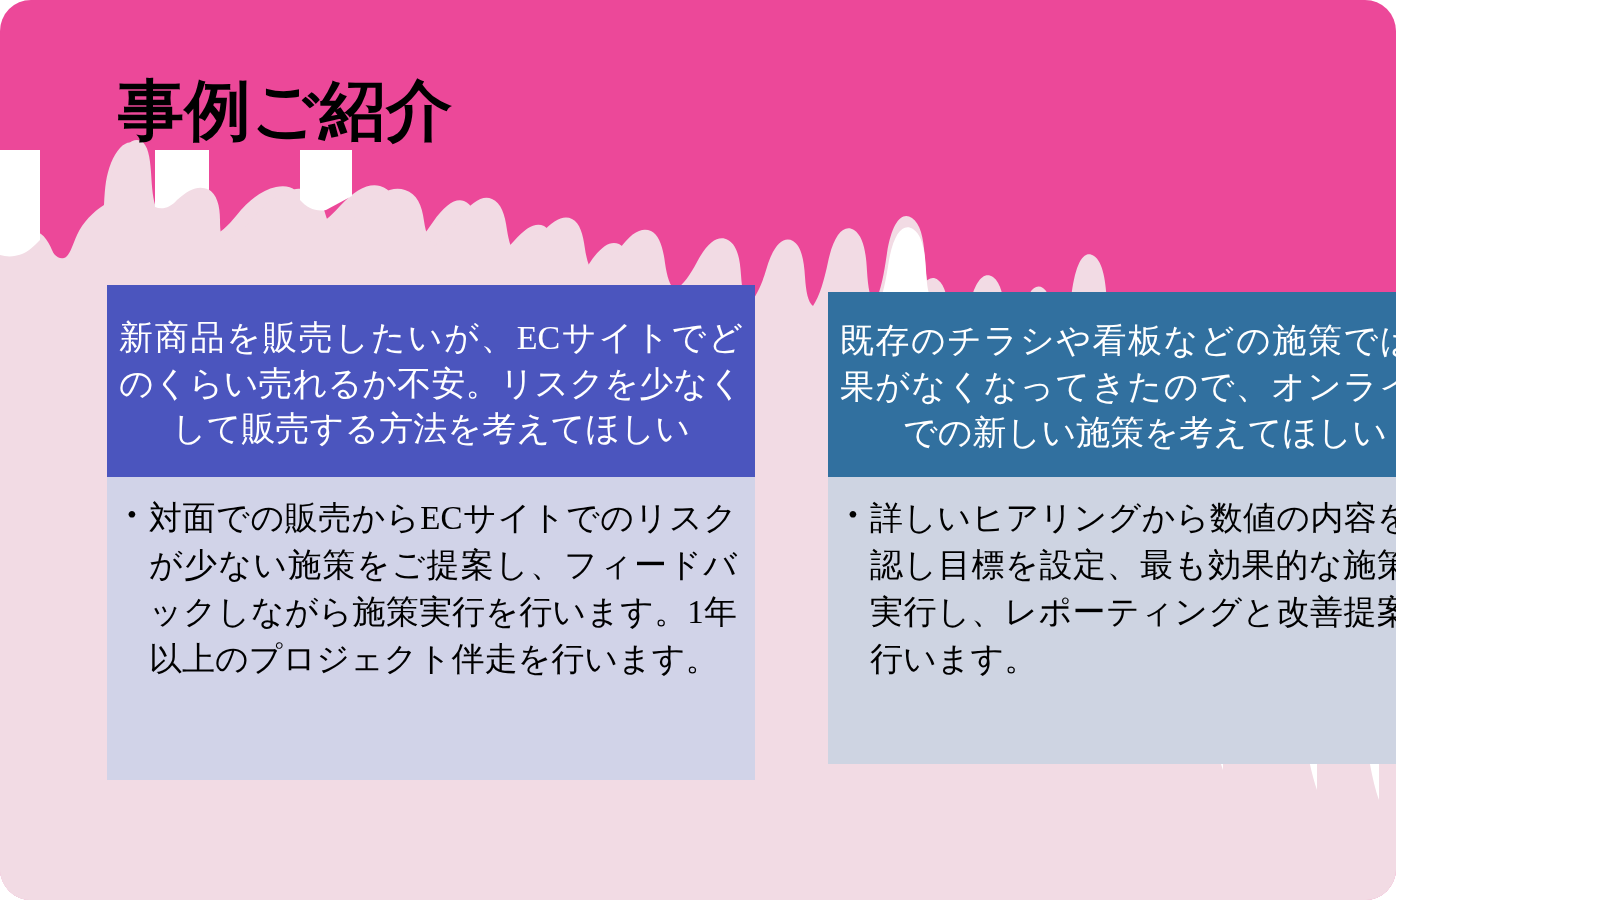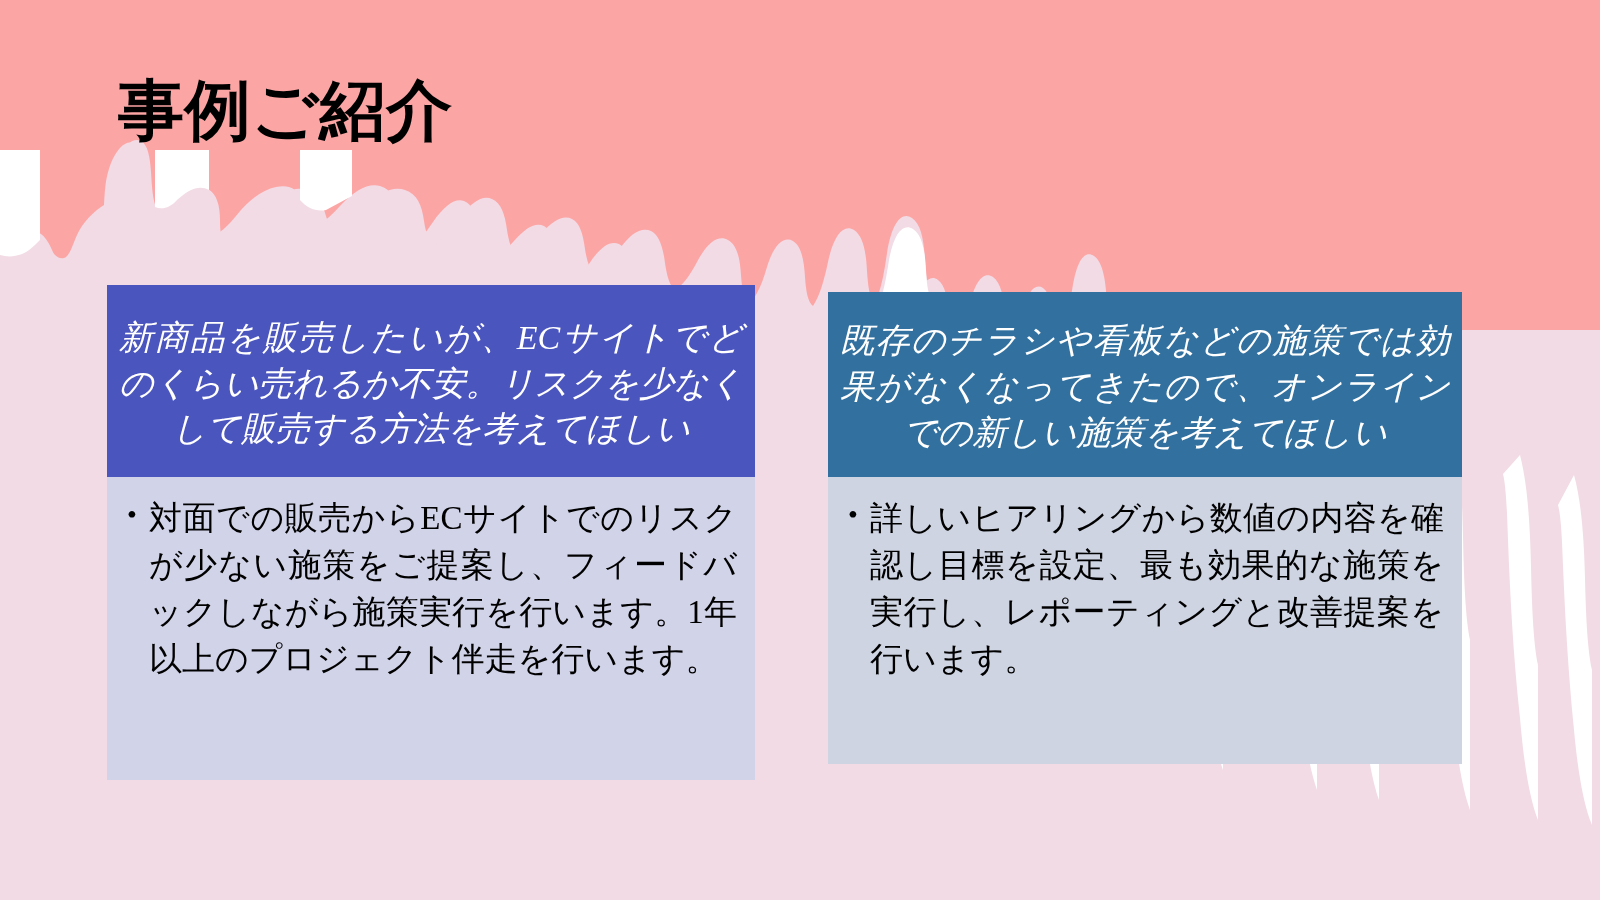--- a/index.html
+++ b/index.html
@@ -7,24 +7,25 @@
     margin: 0;
     padding: 0;
     background: #ffffff;
   }
   body {
     font-family: "Liberation Serif", "DejaVu Serif", serif;
   }
 
   #slide {
     position: relative;
-    width: 1600px;
+    width: 1396px;
     height: 900px;
     overflow: hidden;
-    background: #fca5a5;
+    background: #ec4899;
+    border-radius: 31px;
   }
 
   
   #flame-decoration {
     position: absolute;
     left: 0;
     top: 0;
     width: 1600px;
     height: 900px;
     pointer-events: none;
@@ -75,21 +76,20 @@
     color: #ffffff;
     font-size: 34px;
     line-height: 1.35;
     text-align: justify;
     text-align-last: center;
     font-family: "Liberation Serif", "DejaVu Serif", serif;
     padding: 19px 12px 14px 12px;
     display: flex;
     align-items: center;
     justify-content: center;
-    font-style: italic;
   }
   #case-card-left .case-card-header {
     background: #4b55be;
     height: 192px;
   }
   #case-card-right .case-card-header {
     background: #31709f;
     height: 185px;
   }
 

